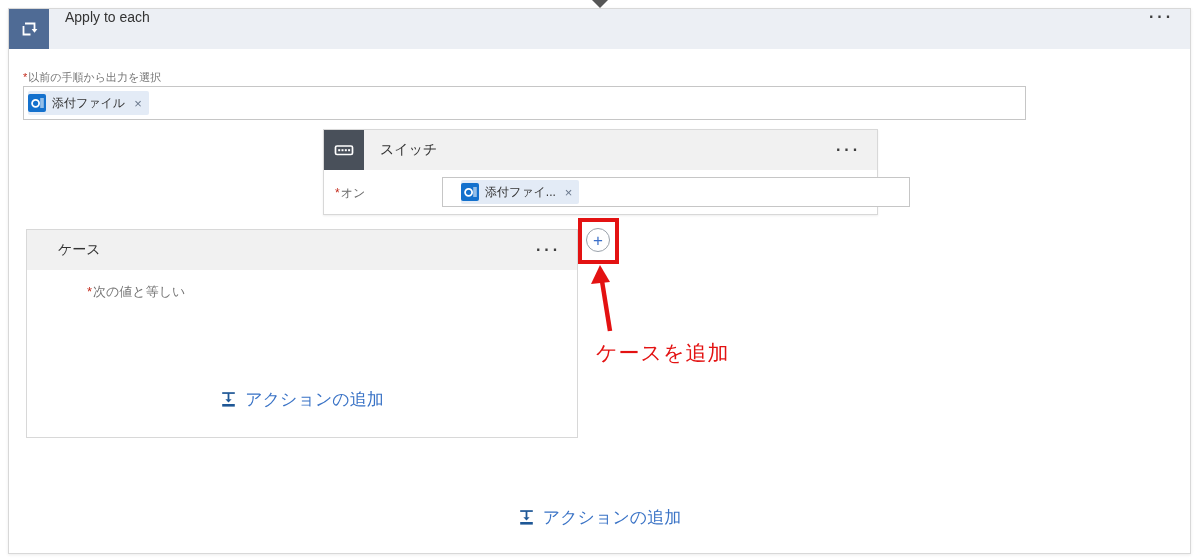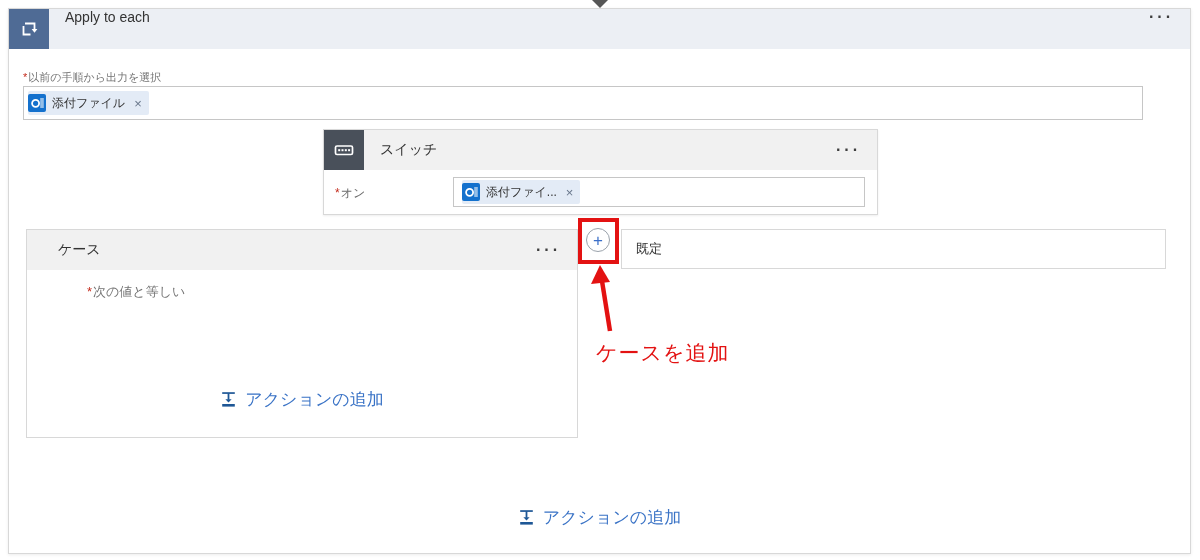--- a/index.html
+++ b/index.html
@@ -17,37 +17,37 @@
   .scope-icon { width:40px; height:40px; flex:0 0 40px; background:#4f6b95;
                 display:flex; align-items:center; justify-content:center; }
   .scope-title { margin-left:16px; font-size:14px; color:#333; }
   .menu-dots { margin-left:auto; padding-right:16px; color:#3d3d3d; font-size:16px;
                font-weight:bold; letter-spacing:3px; line-height:1; cursor:pointer; }
 
   .field-label { position:absolute; left:14px; top:61px; font-size:11px; color:#747474; }
   .req { color:#c42b1c; margin-right:1px; }
 
   .inputbox { background:#fff; border:1px solid #c6c6c6; display:flex; align-items:center; }
-  .scope-input { position:absolute; left:14px; top:77px; width:1120px; height:34px; padding:12px 4px; }
+  .scope-input { position:absolute; left:14px; top:77px; width:1003px; height:34px; padding:12px 4px; }
 
   .token { display:inline-flex; align-items:center; background:#e3ebf6; height:24px;
            border-radius:2px; padding-right:4px; gap:6px; font-size:12px; color:#333; cursor:default; }
   .token-x { color:#68768b; font-size:13px; padding:0 3px; cursor:pointer; }
   .outlook-badge { width:18px; height:18px; display:block; }
 
   
   .switch-card { position:absolute; left:314px; top:120px; width:555px; height:86px;
                  background:#fff; border:1px solid #d8d8d8; box-shadow:0 1px 2px rgba(0,0,0,.07); }
   .card-header { height:40px; background:#f1f1f1; display:flex; align-items:center; cursor:pointer; }
   .switch-icon-box { width:40px; height:40px; flex:0 0 40px; background:#49505a;
                      display:flex; align-items:center; justify-content:center; }
   .card-title { margin-left:16px; font-size:14px; color:#333; }
   .switch-body { position:relative; height:44px; }
   .on-label { position:absolute; left:11px; top:15px; font-size:12px; color:#6d6d6d; }
-  .switch-input { position:absolute; left:129px; top:7px; width:412px; height:30px; padding:0 8px; }
+  .switch-input { position:absolute; left:118px; top:7px; width:468px; height:30px; padding:0 18px; }
 
   
   .case-card { position:absolute; left:17px; top:220px; width:552px; height:209px;
                background:#fff; border:1px solid #d8d8d8; }
   .case-header { height:40px; background:#f1f1f1; display:flex; align-items:center;
                  padding-left:31px; cursor:pointer; }
   .case-body { position:relative; height:167px; }
   .case-label { position:absolute; left:13px; top:13px; font-size:13px; color:#747474;margin-left:47px; }
   .case-input { position:absolute; left:13px; top:29px; width:526px; height:28px;
                 border:1px solid #c6c6c6; font-size:13px; color:#333; padding:0 9px;
@@ -162,23 +162,20 @@
             <rect x="2.2" y="1.2" width="12.6" height="1.7" fill="#1e5796"></rect>
             <rect x="7.6" y="2.2" width="1.8" height="6.6" fill="#1e5796"></rect>
             <polygon points="5.4,8.2 11.6,8.2 8.5,11.6" fill="#1e5796"></polygon>
             <rect x="2.2" y="13" width="12.6" height="2.6" fill="#1e5796"></rect>
           </svg>
           <span class="add-action-text">アクションの追加</span>
         </div>
       </div>
     </div>
 
-    <div class="default-card">
-      <span>既定</span>
-    </div>
 
     <button class="plus-btn">+</button>
 
     <div class="footer-add">
       <svg width="17" height="17" viewBox="0 0 17 17">
         <rect x="2.2" y="1.2" width="12.6" height="1.7" fill="#1e5796"></rect>
         <rect x="7.6" y="2.2" width="1.8" height="6.6" fill="#1e5796"></rect>
         <polygon points="5.4,8.2 11.6,8.2 8.5,11.6" fill="#1e5796"></polygon>
         <rect x="2.2" y="13" width="12.6" height="2.6" fill="#1e5796"></rect>
       </svg>

